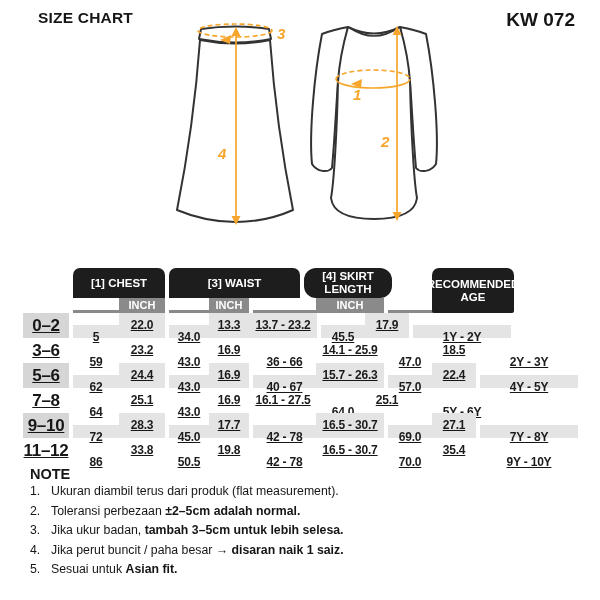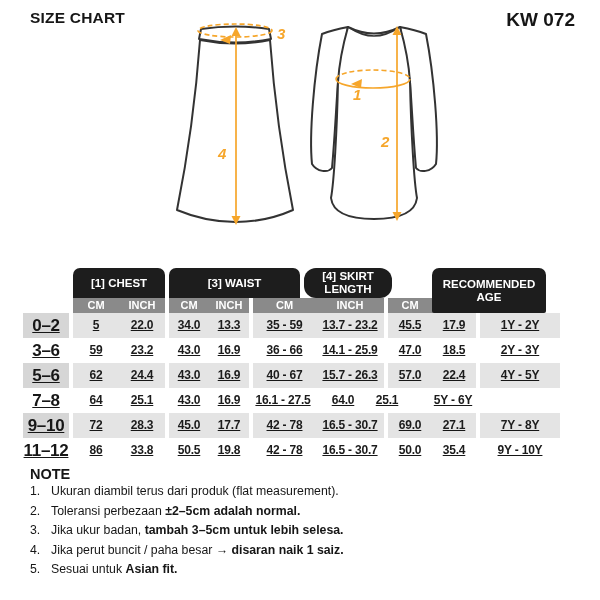--- a/index.html
+++ b/index.html
@@ -3,45 +3,45 @@
 <meta charset="utf-8">
 <style>
   * { margin:0; padding:0; box-sizing:border-box; }
   html,body { width:600px; height:600px; background:#ffffff; overflow:hidden;
               font-family:"Liberation Sans", sans-serif; color:#161616; }
   .page { position:relative; width:600px; height:600px; background:#fff; }
 
   
   .topbar { position:absolute; left:30px; right:25px; top:9px;
             display:flex; justify-content:space-between; align-items:flex-start; }
-  .title  { font-size:15.5px; font-weight:bold; letter-spacing:.2px; }
+  .title  { font-size:15.5px; font-weight:bold; letter-spacing:.2px;margin-left:8px; }
   .code   { font-size:19px; font-weight:bold; }
 
   
   .skirt-svg { position:absolute; left:170px; top:20px; }
   .dress-svg { position:absolute; left:303px; top:18px; }
   .mlabel { font-family:"Liberation Sans", sans-serif; font-style:italic;
             font-weight:bold; font-size:15px; fill:#F6A62B; }
 
   
   .sizetable { position:absolute; left:23px; top:268px; width:556px; }
   .hrow { display:flex; height:30px; position:relative; }
   .corner { width:46px; }
   .tab { background:#1d1d1d; color:#fff; border-radius:7px 7px 0 0; margin-left:4px;
          display:flex; align-items:center; justify-content:center; text-align:center;
          font-weight:bold; font-size:11.5px; line-height:1.12; padding:0 2px; }
   .t1 { width:92px; } .t2 { width:80px; } .t3 { width:131px; } .t4 { width:88px;border-radius:12px; }
-  .tage { width:114px; height:45px; border-radius:7px 7px 2px 2px; z-index:2;margin-left:40px; }
+  .tage { width:82px; height:45px; border-radius:7px 7px 2px 2px; z-index:2;margin-left:40px; }
   .srow { display:flex; height:15px; }
   .sspace { width:46px; }
   .sub { background:#8a8a8a; color:#fff; font-weight:bold; font-size:11px;
          line-height:15px; text-align:center; }
-  .g { margin-left:4px; }
+  .g { margin-left:4px;margin-top:12px; }
   .c1 { width:46px; } .c2 { width:40px; } .c3a { width:63px; } .c3b { width:68px; }
-  .c4 { width:44px; } .cage { width:80px; }
+  .c4 { width:44px; } .cage { width:98px; }
   .trow { display:flex; height:25px;text-decoration:underline; }
   .rlabel { width:46px; text-align:center; line-height:25px; font-weight:bold;
             font-size:17px; letter-spacing:-.3px; }
   .cell { line-height:25px; text-align:center; font-weight:bold; font-size:12px;
           letter-spacing:-.2px; color:#1b1b1b; white-space:nowrap; }
   .odd .rlabel { background:#d6d6d6; }
   .odd .cell   { background:#e4e4e4; }
 
   
   .note { position:absolute; left:30px; top:466px; width:545px; }
@@ -106,21 +106,20 @@
       <div class="sub c4 g">CM</div>
       <div class="sub c4">INCH</div>
     </div>
 
     <div class="trow odd">
       <div class="rlabel">0–2</div>
       <div class="cell c1 g">5</div>
       <div class="cell c1">22.0</div>
       <div class="cell c2 g">34.0</div>
       <div class="cell c2">13.3</div>
-      <div class="cell c3a g">35 - 59</div>
       <div class="cell c3b">13.7 - 23.2</div>
       <div class="cell c4 g">45.5</div>
       <div class="cell c4">17.9</div>
       <div class="cell cage g">1Y - 2Y</div>
     </div>
     <div class="trow">
       <div class="rlabel">3–6</div>
       <div class="cell c1 g">59</div>
       <div class="cell c1">23.2</div>
       <div class="cell c2 g">43.0</div>
@@ -167,21 +166,21 @@
       <div class="cell cage g">7Y - 8Y</div>
     </div>
     <div class="trow">
       <div class="rlabel">11–12</div>
       <div class="cell c1 g">86</div>
       <div class="cell c1">33.8</div>
       <div class="cell c2 g">50.5</div>
       <div class="cell c2">19.8</div>
       <div class="cell c3a g">42 - 78</div>
       <div class="cell c3b">16.5 - 30.7</div>
-      <div class="cell c4 g">50.0</div>
+      <div class="cell c4 g">70.0</div>
       <div class="cell c4">35.4</div>
       <div class="cell cage g">9Y - 10Y</div>
     </div>
   </div>
 
   <div class="note">
     <div class="note-title">NOTE</div>
     <div class="note-item">
       <span class="n">1.</span>
       <span><span>Ukuran diambil terus dari produk (flat measurement).</span><b></b></span>

